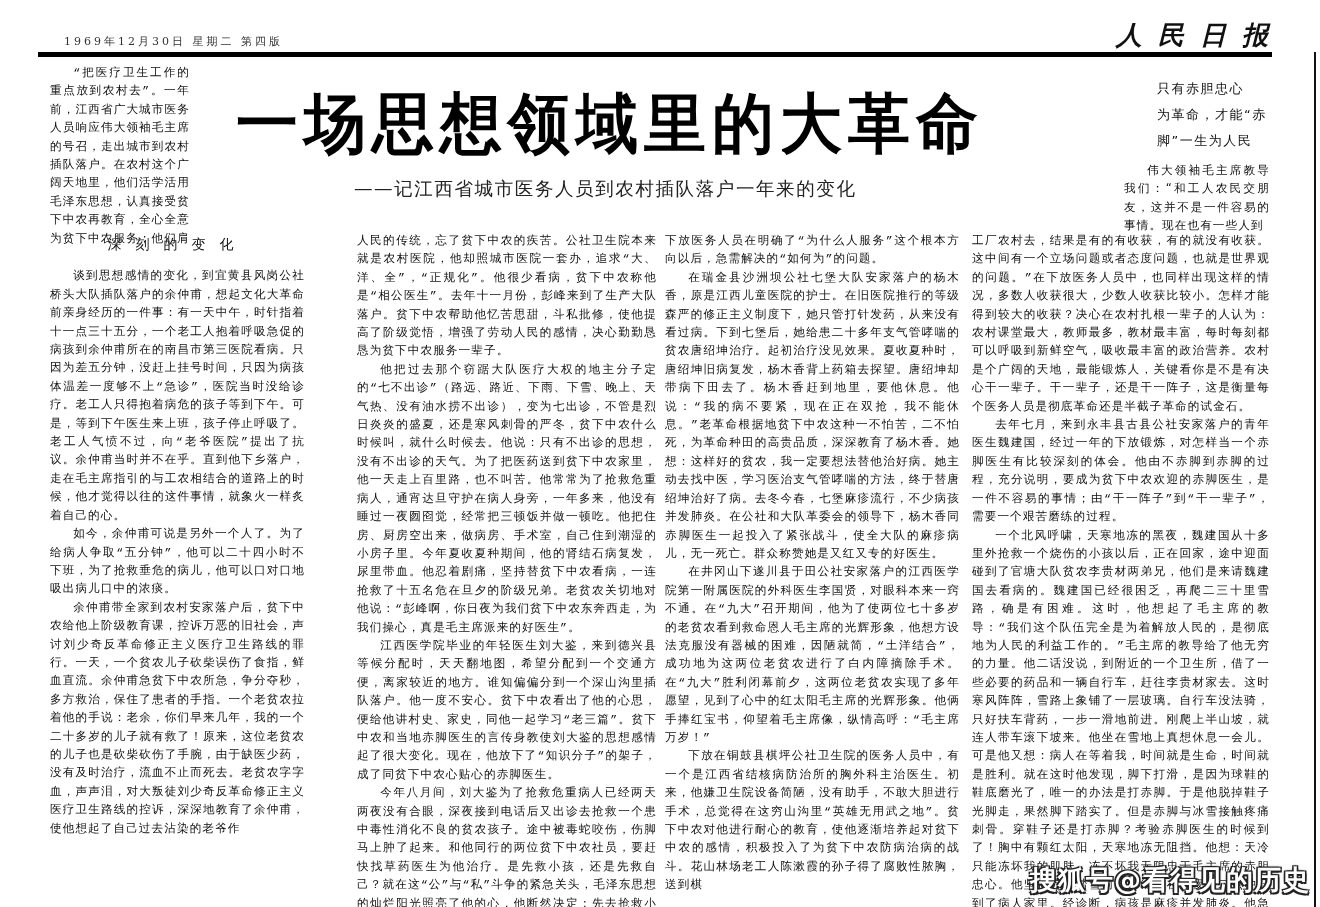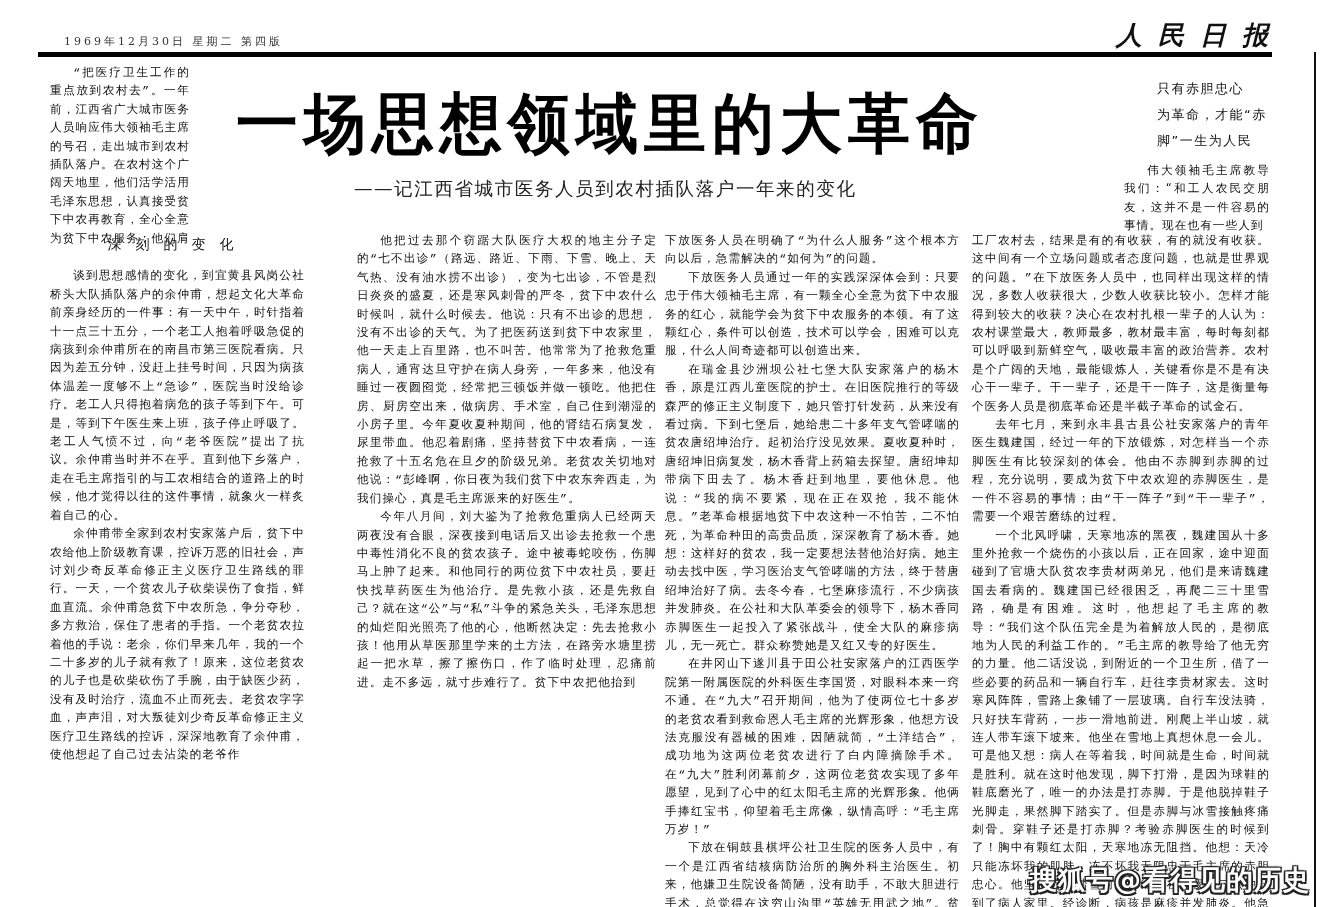--- a/index.html
+++ b/index.html
@@ -53,31 +53,33 @@
   <div>为革命，才能“赤</div>
   <div>脚”一生为人民</div>
 </div>
 <div class="sidebar-quote">
   <p>伟大领袖毛主席教导我们：“和工人农民交朋友，这并不是一件容易的事情。现在也有一些人到</p>
 </div>
 
 <div class="col col1">
   <p class="section-head">深刻的变化</p>
   <p>谈到思想感情的变化，到宜黄县风岗公社桥头大队插队落户的余仲甫，想起文化大革命前亲身经历的一件事：有一天中午，时针指着十一点三十五分，一个老工人抱着呼吸急促的病孩到余仲甫所在的南昌市第三医院看病。只因为差五分钟，没赶上挂号时间，只因为病孩体温差一度够不上“急诊”，医院当时没给诊疗。老工人只得抱着病危的孩子等到下午。可是，等到下午医生来上班，孩子停止呼吸了。老工人气愤不过，向“老爷医院”提出了抗议。余仲甫当时并不在乎。直到他下乡落户，走在毛主席指引的与工农相结合的道路上的时候，他才觉得以往的这件事情，就象火一样炙着自己的心。</p>
+  <p>如今，余仲甫可说是另外一个人了。为了给病人争取“五分钟”，他可以二十四小时不下班，为了抢救垂危的病儿，他可以口对口地吸出病儿口中的浓痰。</p>
   <p>余仲甫带全家到农村安家落户后，贫下中农给他上阶级教育课，控诉万恶的旧社会，声讨刘少奇反革命修正主义医疗卫生路线的罪行。一天，一个贫农儿子砍柴误伤了食指，鲜血直流。余仲甫急贫下中农所急，争分夺秒，多方救治，保住了患者的手指。一个老贫农拉着他的手说：老余，你们早来几年，我的一个二十多岁的儿子就有救了！原来，这位老贫农的儿子也是砍柴砍伤了手腕，由于缺医少药，没有及时治疗，流血不止而死去。老贫农字字血，声声泪，对大叛徒刘少奇反革命修正主义医疗卫生路线的控诉，深深地教育了余仲甫，使他想起了自己过去沾染的老爷作</p>
 </div>
 
 <div class="col col2">
+  <p class="noindent">人民的传统，忘了贫下中农的疾苦。公社卫生院本来就是农村医院，他却照城市医院一套办，追求“大、洋、全”，“正规化”。他很少看病，贫下中农称他是“相公医生”。去年十一月份，彭峰来到了生产大队落户。贫下中农帮助他忆苦思甜，斗私批修，使他提高了阶级觉悟，增强了劳动人民的感情，决心勤勤恳恳为贫下中农服务一辈子。</p>
   <p>他把过去那个窃踞大队医疗大权的地主分子定的“七不出诊”（路远、路近、下雨、下雪、晚上、天气热、没有油水捞不出诊），变为七出诊，不管是烈日炎炎的盛夏，还是寒风刺骨的严冬，贫下中农什么时候叫，就什么时候去。他说：只有不出诊的思想，没有不出诊的天气。为了把医药送到贫下中农家里，他一天走上百里路，也不叫苦。他常常为了抢救危重病人，通宵达旦守护在病人身旁，一年多来，他没有睡过一夜囫囵觉，经常把三顿饭并做一顿吃。他把住房、厨房空出来，做病房、手术室，自己住到潮湿的小房子里。今年夏收夏种期间，他的肾结石病复发，尿里带血。他忍着剧痛，坚持替贫下中农看病，一连抢救了十五名危在旦夕的阶级兄弟。老贫农关切地对他说：“彭峰啊，你日夜为我们贫下中农东奔西走，为我们操心，真是毛主席派来的好医生”。</p>
+  <p>江西医学院毕业的年轻医生刘大鉴，来到德兴县等候分配时，天天翻地图，希望分配到一个交通方便，离家较近的地方。谁知偏偏分到一个深山沟里插队落户。他一度不安心。贫下中农看出了他的心思，便给他讲村史、家史，同他一起学习“老三篇”。贫下中农和当地赤脚医生的言传身教使刘大鉴的思想感情起了很大变化。现在，他放下了“知识分子”的架子，成了同贫下中农心贴心的赤脚医生。</p>
   <p>今年八月间，刘大鉴为了抢救危重病人已经两天两夜没有合眼，深夜接到电话后又出诊去抢救一个患中毒性消化不良的贫农孩子。途中被毒蛇咬伤，伤脚马上肿了起来。和他同行的两位贫下中农社员，要赶快找草药医生为他治疗。是先救小孩，还是先救自己？就在这“公”与“私”斗争的紧急关头，毛泽东思想的灿烂阳光照亮了他的心，他断然决定：先去抢救小孩！他用从草医那里学来的土方法，在路旁水塘里捞起一把水草，擦了擦伤口，作了临时处理，忍痛前进。走不多远，就寸步难行了。贫下中农把他抬到</p>
 </div>
 
 <div class="col col3">
   <p class="noindent">下放医务人员在明确了“为什么人服务”这个根本方向以后，急需解决的“如何为”的问题。</p>
-  <p>下放医务人员通过一年的实践深深体会到：只要忠于伟大领袖毛主席，有一颗全心全意为贫下中农服务的红心，就能学会为贫下中农服务的本领。有了这颗红心，条件可以创造，技术可以学会，困难可以克服，什么人间奇迹都可以创造出来。</p>
   <p>在瑞金县沙洲坝公社七堡大队安家落户的杨木香，原是江西儿童医院的护士。在旧医院推行的等级森严的修正主义制度下，她只管打针发药，从来没有看过病。下到七堡后，她给患二十多年支气管哮喘的贫农唐绍坤治疗。起初治疗没见效果。夏收夏种时，唐绍坤旧病复发，杨木香背上药箱去探望。唐绍坤却带病下田去了。杨木香赶到地里，要他休息。他说：“我的病不要紧，现在正在双抢，我不能休息。”老革命根据地贫下中农这种一不怕苦，二不怕死，为革命种田的高贵品质，深深教育了杨木香。她想：这样好的贫农，我一定要想法替他治好病。她主动去找中医，学习医治支气管哮喘的方法，终于替唐绍坤治好了病。去冬今春，七堡麻疹流行，不少病孩并发肺炎。在公社和大队革委会的领导下，杨木香同赤脚医生一起投入了紧张战斗，使全大队的麻疹病儿，无一死亡。群众称赞她是又红又专的好医生。</p>
   <p>在井冈山下遂川县于田公社安家落户的江西医学院第一附属医院的外科医生李国贤，对眼科本来一窍不通。在“九大”召开期间，他为了使两位七十多岁的老贫农看到救命恩人毛主席的光辉形象，他想方设法克服没有器械的困难，因陋就简，“土洋结合”，成功地为这两位老贫农进行了白内障摘除手术。在“九大”胜利闭幕前夕，这两位老贫农实现了多年愿望，见到了心中的红太阳毛主席的光辉形象。他俩手捧红宝书，仰望着毛主席像，纵情高呼：“毛主席万岁！”</p>
   <p>下放在铜鼓县棋坪公社卫生院的医务人员中，有一个是江西省结核病防治所的胸外科主治医生。初来，他嫌卫生院设备简陋，没有助手，不敢大胆进行手术，总觉得在这穷山沟里“英雄无用武之地”。贫下中农对他进行耐心的教育，使他逐渐培养起对贫下中农的感情，积极投入了为贫下中农防病治病的战斗。花山林场老工人陈漱霞的孙子得了腐败性脓胸，送到棋</p>
 </div>
 
 <div class="col col4">
   <p class="noindent">工厂农村去，结果是有的有收获，有的就没有收获。这中间有一个立场问题或者态度问题，也就是世界观的问题。”在下放医务人员中，也同样出现这样的情况，多数人收获很大，少数人收获比较小。怎样才能得到较大的收获？决心在农村扎根一辈子的人认为：农村课堂最大，教师最多，教材最丰富，每时每刻都可以呼吸到新鲜空气，吸收最丰富的政治营养。农村是个广阔的天地，最能锻炼人，关键看你是不是有决心干一辈子。干一辈子，还是干一阵子，这是衡量每个医务人员是彻底革命还是半截子革命的试金石。</p>
   <p>去年七月，来到永丰县古县公社安家落户的青年医生魏建国，经过一年的下放锻炼，对怎样当一个赤脚医生有比较深刻的体会。他由不赤脚到赤脚的过程，充分说明，要成为贫下中农欢迎的赤脚医生，是一件不容易的事情；由“干一阵子”到“干一辈子”，需要一个艰苦磨练的过程。</p>
   <p>一个北风呼啸，天寒地冻的黑夜，魏建国从十多里外抢救一个烧伤的小孩以后，正在回家，途中迎面碰到了官塘大队贫农李贵材两弟兄，他们是来请魏建国去看病的。魏建国已经很困乏，再爬二三十里雪路，确是有困难。这时，他想起了毛主席的教导：“我们这个队伍完全是为着解放人民的，是彻底地为人民的利益工作的。”毛主席的教导给了他无穷的力量。他二话没说，到附近的一个卫生所，借了一些必要的药品和一辆自行车，赶往李贵材家去。这时寒风阵阵，雪路上象铺了一层玻璃。自行车没法骑，只好扶车背药，一步一滑地前进。刚爬上半山坡，就连人带车滚下坡来。他坐在雪地上真想休息一会儿。可是他又想：病人在等着我，时间就是生命，时间就是胜利。就在这时他发现，脚下打滑，是因为球鞋的鞋底磨光了，唯一的办法是打赤脚。于是他脱掉鞋子光脚走，果然脚下踏实了。但是赤脚与冰雪接触疼痛刺骨。穿鞋子还是打赤脚？考验赤脚医生的时候到了！胸中有颗红太阳，天寒地冻无阻挡。他想：天冷只能冻坏我的肌肤，冻不坏我无限忠于毛主席的赤胆忠心。他坚持赤脚踏雪前进，终于在深夜十二点钟赶到了病人家里。经诊断，病孩是麻疹并发肺炎。他急忙给孩子打针服药，使小孩转危为安。这次雪夜出诊，他深深体会到，只有全心全意为贫下中农服务，真心实意为人民，才能算得上名副其实的赤脚医生。</p>
 </div>

